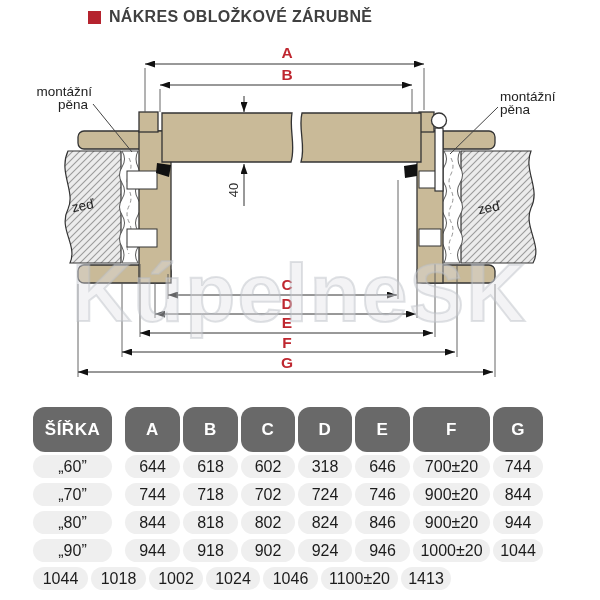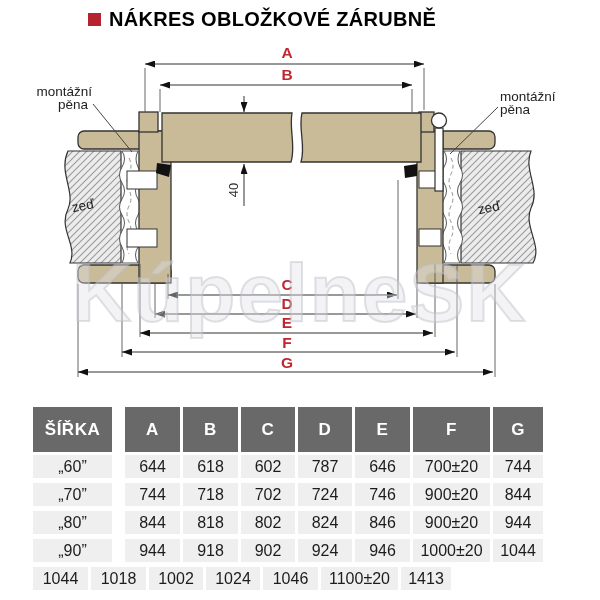--- a/index.html
+++ b/index.html
@@ -5,36 +5,36 @@
   html,body{margin:0;padding:0;}
   body{
     width:600px;height:600px;position:relative;background:#ffffff;
     font-family:"Liberation Sans", sans-serif;overflow:hidden;
   }
   .title-bar{
     position:absolute;left:88px;top:8px;display:flex;align-items:center;gap:8px;
   }
   .title-square{width:13px;height:13px;background:#b5232e;}
   .title-text{
-    font-size:20px;font-weight:bold;color:#000000;letter-spacing:0.3px;
+    font-size:16px;font-weight:bold;color:#404040;letter-spacing:0.3px;
   }
   .diagram-svg{position:absolute;left:0;top:0;}
   .watermark{
     position:absolute;left:72px;top:246px;z-index:5;pointer-events:none;
     font-size:82px;font-weight:bold;letter-spacing:2px;
     color:rgba(224,226,230,0.40);
     -webkit-text-stroke:2px rgba(186,190,198,0.45);
     white-space:nowrap;
   }
   .size-table{position:absolute;left:33px;top:407px;z-index:2;}
   .t-row{display:flex;margin-bottom:5px;}
   .t-row.header{margin-bottom:3px;}
   .t-cell{
     display:flex;align-items:center;justify-content:center;
-    background:#efefef;color:#1c1c1c;font-size:16px;height:23px;margin-right:3px;
+    background:#efefef;color:#1c1c1c;font-size:16px;height:23px;margin-right:3px;border-radius:12px;
   }
   .header .t-cell{
     background:#696969;color:#ffffff;font-weight:bold;font-size:17px;height:45px;
     letter-spacing:0.5px;
   }
   .c0{width:79px;margin-right:13px;}
   .c1{width:55px;}.c2{width:55px;}.c3{width:54px;}.c4{width:54px;}.c5{width:55px;}
   .c6{width:77px;}.c7{width:50px;margin-right:0;}
 </style>
 </head>
@@ -182,21 +182,21 @@
     <div class="t-cell c4">D</div>
     <div class="t-cell c5">E</div>
     <div class="t-cell c6">F</div>
     <div class="t-cell c7">G</div>
   </div>
   <div class="t-row">
     <div class="t-cell c0">„60”</div>
     <div class="t-cell c1">644</div>
     <div class="t-cell c2">618</div>
     <div class="t-cell c3">602</div>
-    <div class="t-cell c4">787</div>
+    <div class="t-cell c4">318</div>
     <div class="t-cell c5">646</div>
     <div class="t-cell c6">700±20</div>
     <div class="t-cell c7">744</div>
   </div>
   <div class="t-row">
     <div class="t-cell c0">„70”</div>
     <div class="t-cell c1">744</div>
     <div class="t-cell c2">718</div>
     <div class="t-cell c3">702</div>
     <div class="t-cell c4">724</div>

